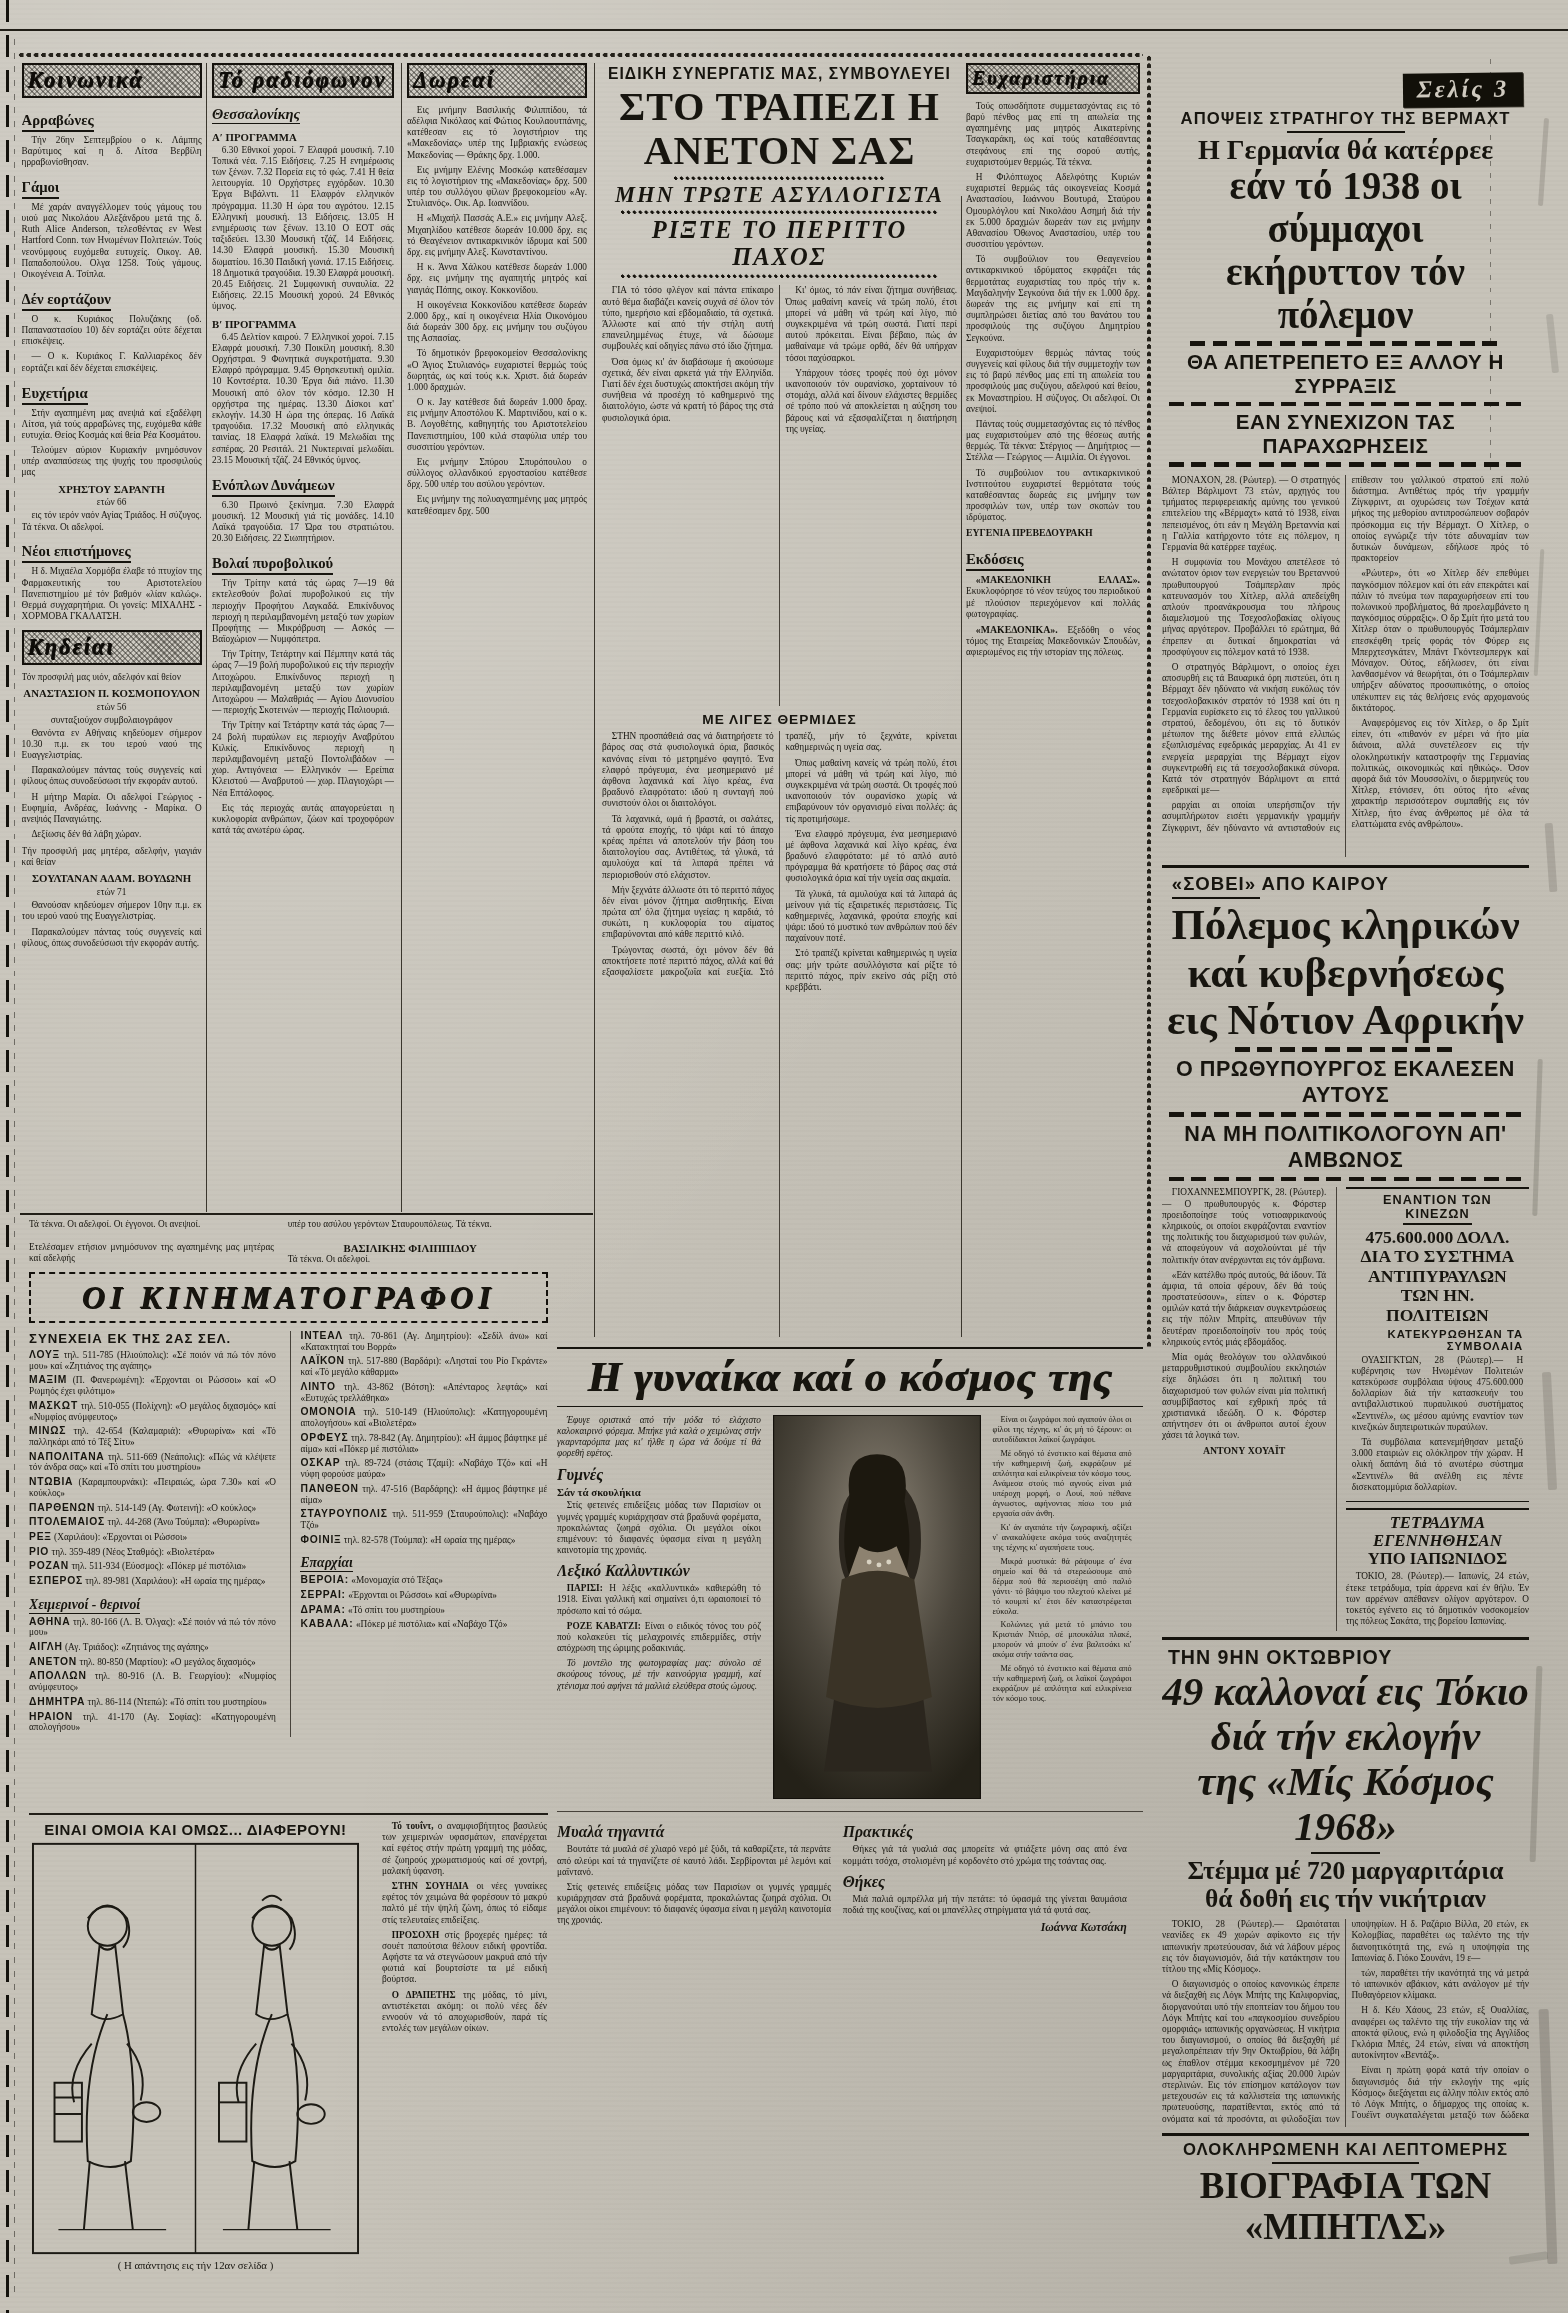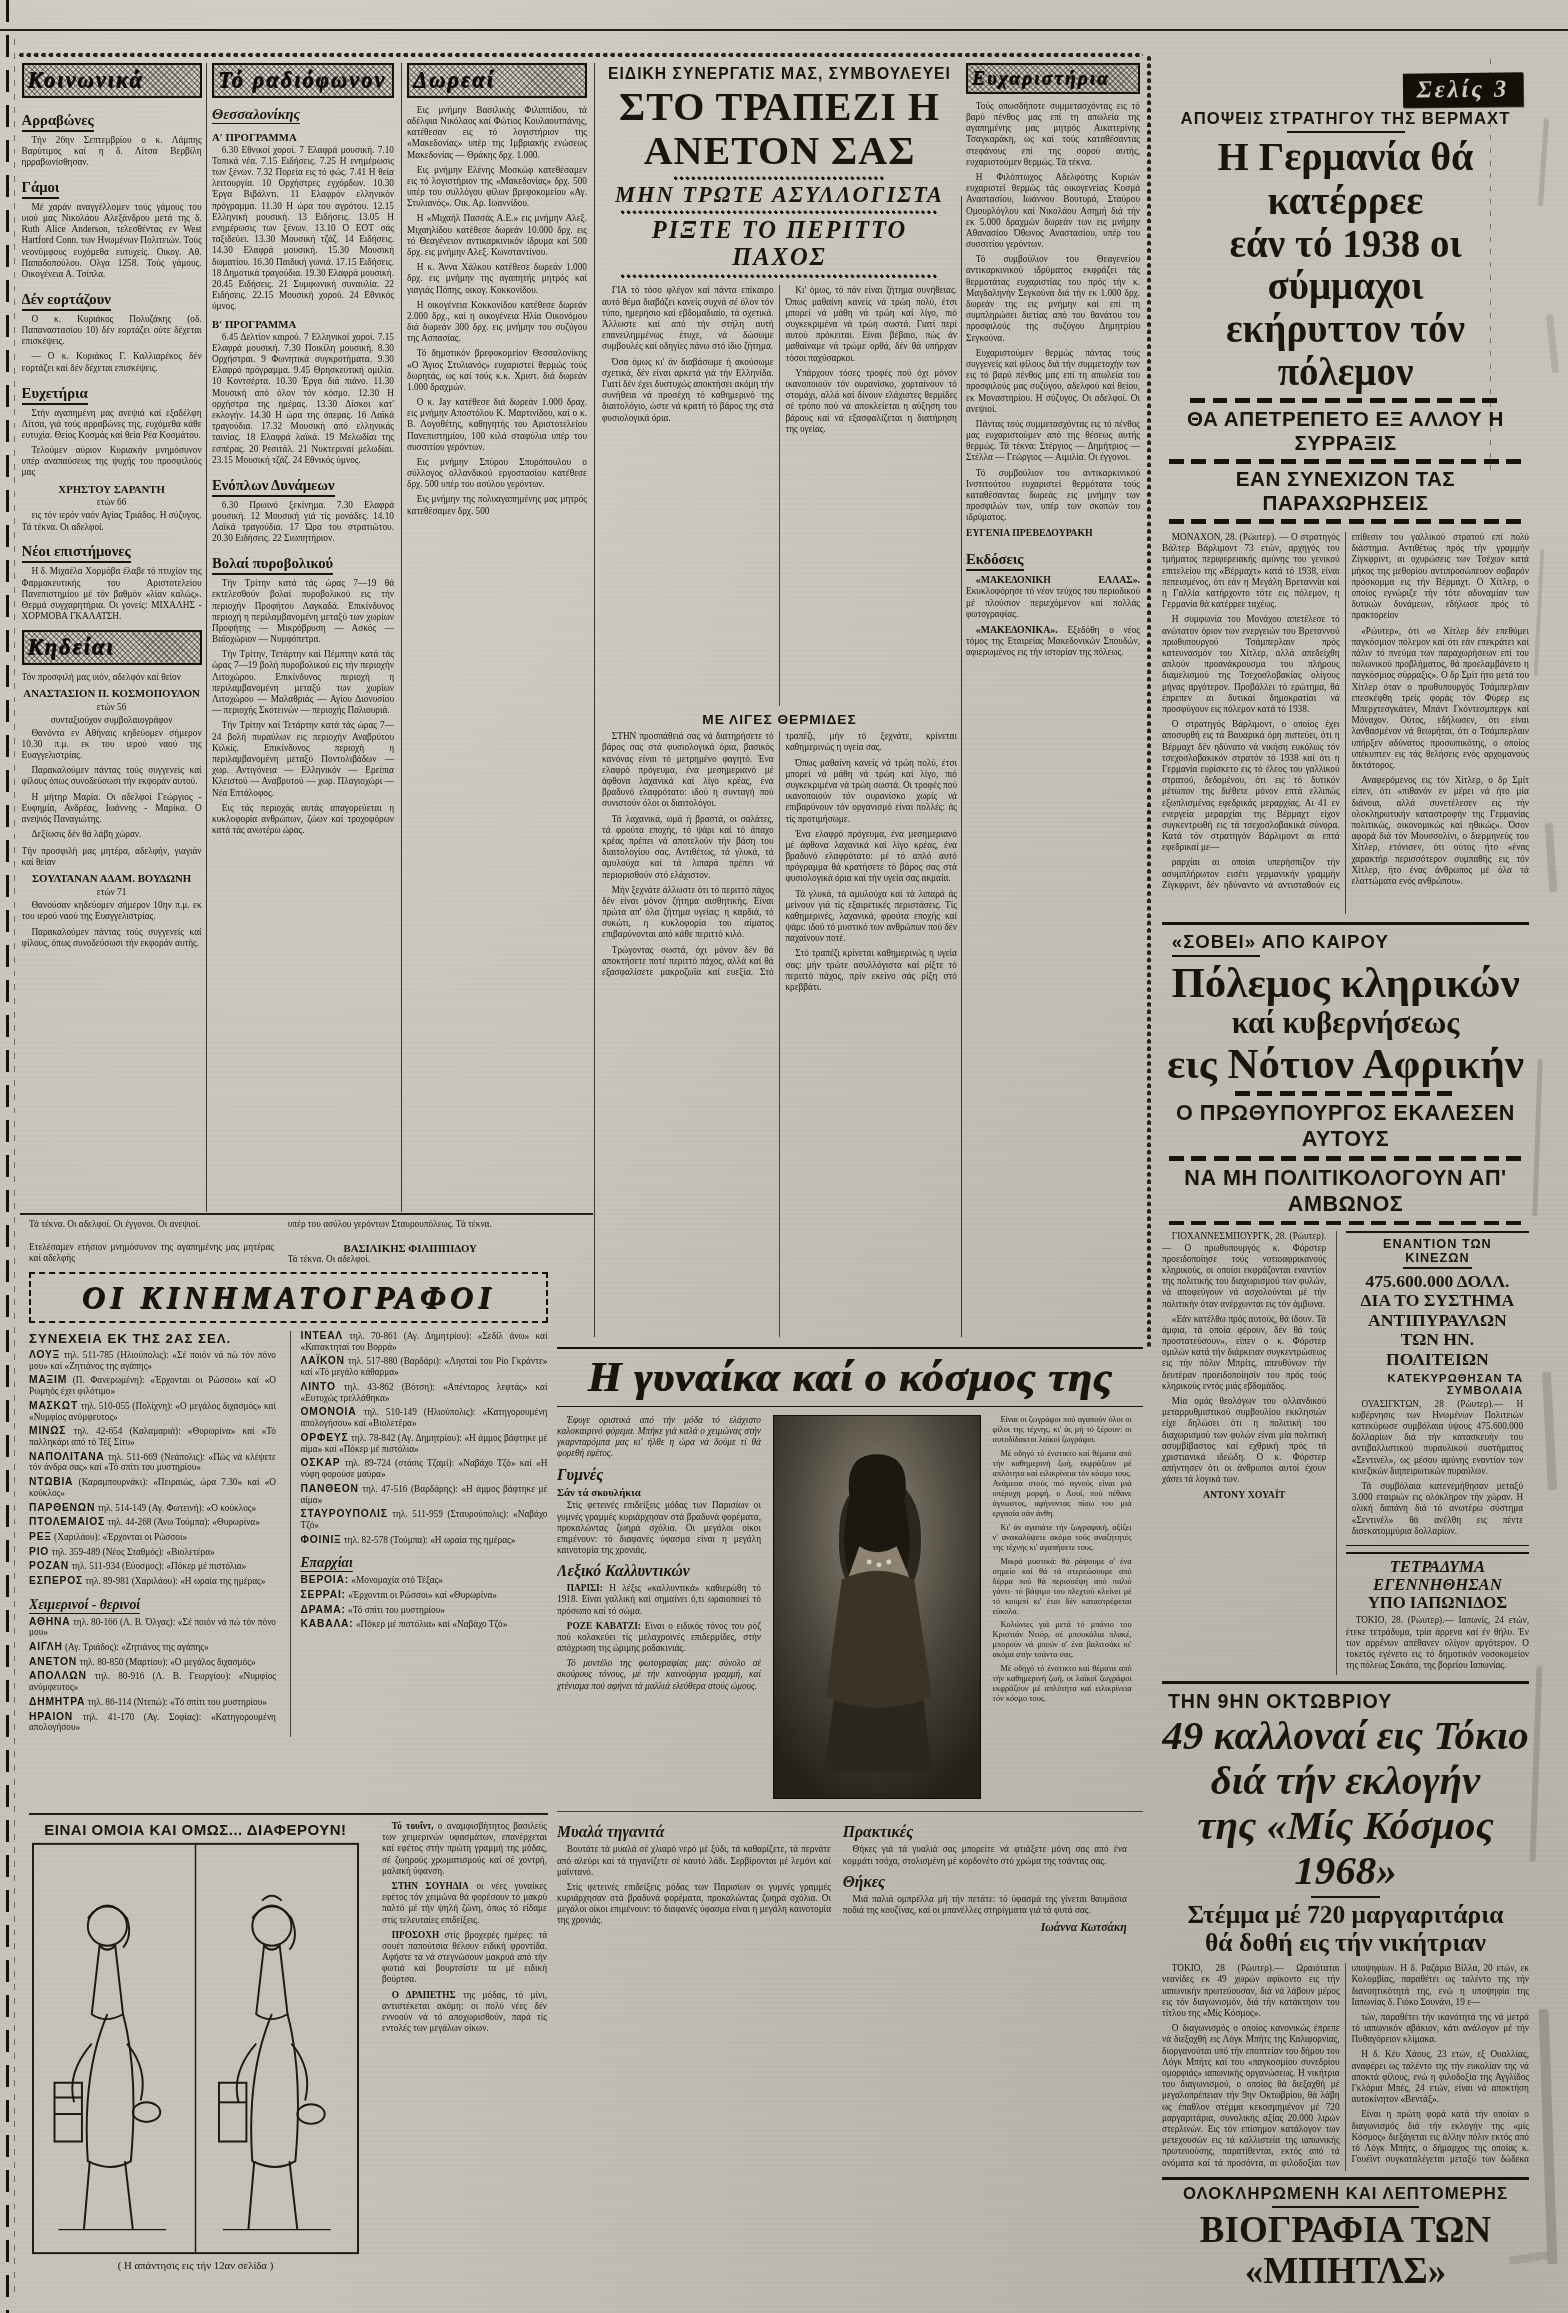--- a/index.html
+++ b/index.html
@@ -186,21 +186,21 @@
 
   <div class="abs" style="left:1162px;top:59px;width:367px;height:2245px;overflow:hidden;">
 
     <div style="text-align:right;margin:13.7px 5.9px 2px 0;">
       <span class="pagelabel" style="display:inline-block;">Σελίς 3</span>
     </div>
 
     <div>
       <div class="kicker" style="font-size:16.7px;">ΑΠΟΨΕΙΣ ΣΤΡΑΤΗΓΟΥ ΤΗΣ ΒΕΡΜΑΧΤ</div>
       <div style="width:118px;margin:2px auto;border-top:2px solid #15130d;"></div>
-      <div class="h-serif" style="font-size:40px;">Η Γερμανία θά κατέρρεε</div>
+      <div class="h-serif" style="font-size:28px;">Η Γερμανία θά κατέρρεε</div>
       <div class="h-serif" style="font-size:39px;">εάν τό 1938 οι σύμμαχοι</div>
       <div class="h-serif" style="font-size:39px;">εκήρυττον τόν πόλεμον</div>
       <div class="dr" style="width:85%;"></div>
       <div class="sub-b" style="font-size:20.6px;">ΘΑ ΑΠΕΤΡΕΠΕΤΟ ΕΞ ΑΛΛΟΥ Η ΣΥΡΡΑΞΙΣ</div>
       <div class="dr" style="width:96%;"></div>
       <div class="sub-b" style="font-size:20.6px;">ΕΑΝ ΣΥΝΕΧΙΖΟΝ ΤΑΣ ΠΑΡΑΧΩΡΗΣΕΙΣ</div>
       <div class="dr" style="width:96%;margin-bottom:7.8px;"></div>
       <div class="cols2" style="height:382px;">
         <div>
 
@@ -213,21 +213,21 @@
           </div>
       </div>
     </div>
 
     <div class="rule-h3" style="margin:7.8px 0 5.9px;"></div>
 
     <div>
       <div class="kicker" style="font-size:18.6px;text-align:left;padding-left:9.8px;">«ΣΟΒΕΙ» ΑΠΟ ΚΑΙΡΟΥ</div>
       <div style="width:88px;margin:2px 0 2px 9.8px;border-top:2px solid #15130d;"></div>
       <div class="h-serif" style="font-size:43px;">Πόλεμος κληρικών</div>
-      <div class="h-serif" style="font-size:31px;">καί κυβερνήσεως</div>
+      <div class="h-serif" style="font-size:43px;">καί κυβερνήσεως</div>
       <div class="h-serif" style="font-size:43px;">εις Νότιον Αφρικήν</div>
       <div class="dr" style="width:60%;"></div>
       <div class="sub-b" style="font-size:21.6px;">Ο ΠΡΩΘΥΠΟΥΡΓΟΣ ΕΚΑΛΕΣΕΝ ΑΥΤΟΥΣ</div>
       <div class="dr" style="width:96%;"></div>
       <div class="sub-b" style="font-size:21.6px;">ΝΑ ΜΗ ΠΟΛΙΤΙΚΟΛΟΓΟΥΝ ΑΠ' ΑΜΒΩΝΟΣ</div>
       <div class="dr" style="width:96%;margin-bottom:5.9px;"></div>
 
       <div style="display:flex;gap:9.8px;">
         <div style="width:165px;">
           <div>

